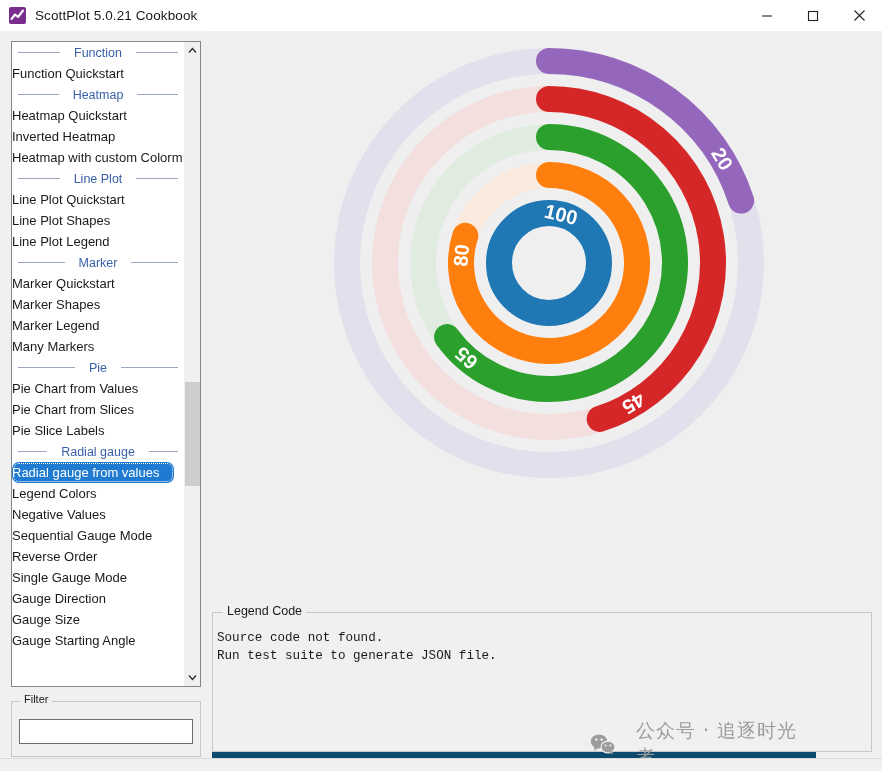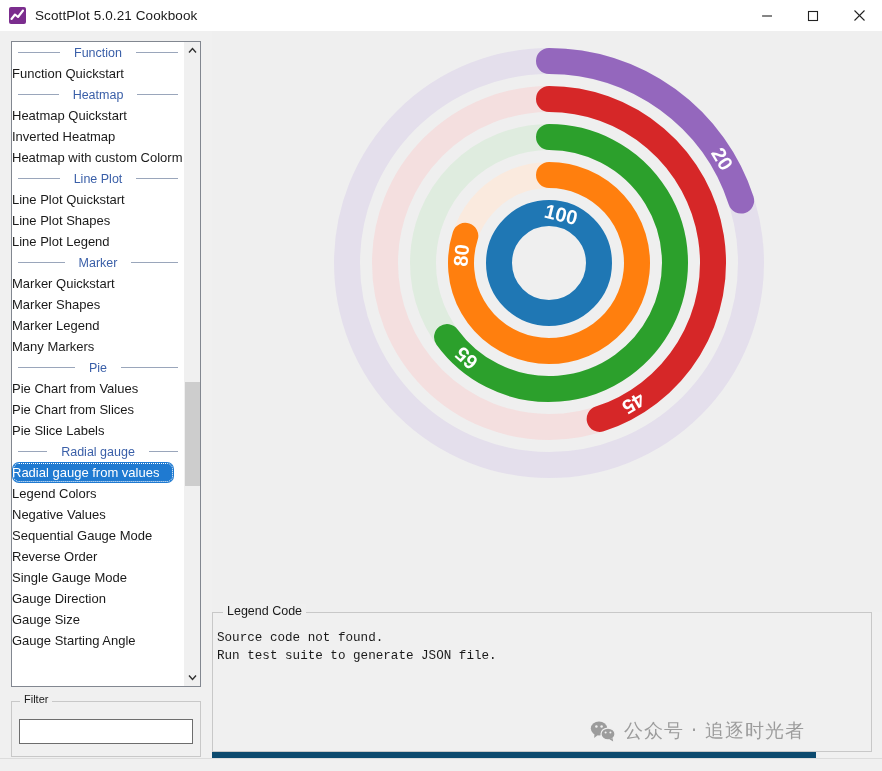--- a/index.html
+++ b/index.html
@@ -167,21 +167,21 @@
     font-family: "Liberation Mono", monospace;
     font-size: 12.6px;
     color: #1a1a1a;
     line-height: 18px;
     white-space: pre;
   }
 
   
   #watermark {
     position: absolute; left: 590px; top: 718px;
-    display: flex; align-items: center; gap: 8px;
+    display: flex; align-items: center; gap: 20px;
     color: #9c9c9c;
     font-size: 19px;
     letter-spacing: 1px;
     font-family: "DejaVu Sans", sans-serif;
     pointer-events: none;
   }
   #wechat-icon { width: 26px; height: 22px; flex: none; }
 
   
   #bottom-strip {

